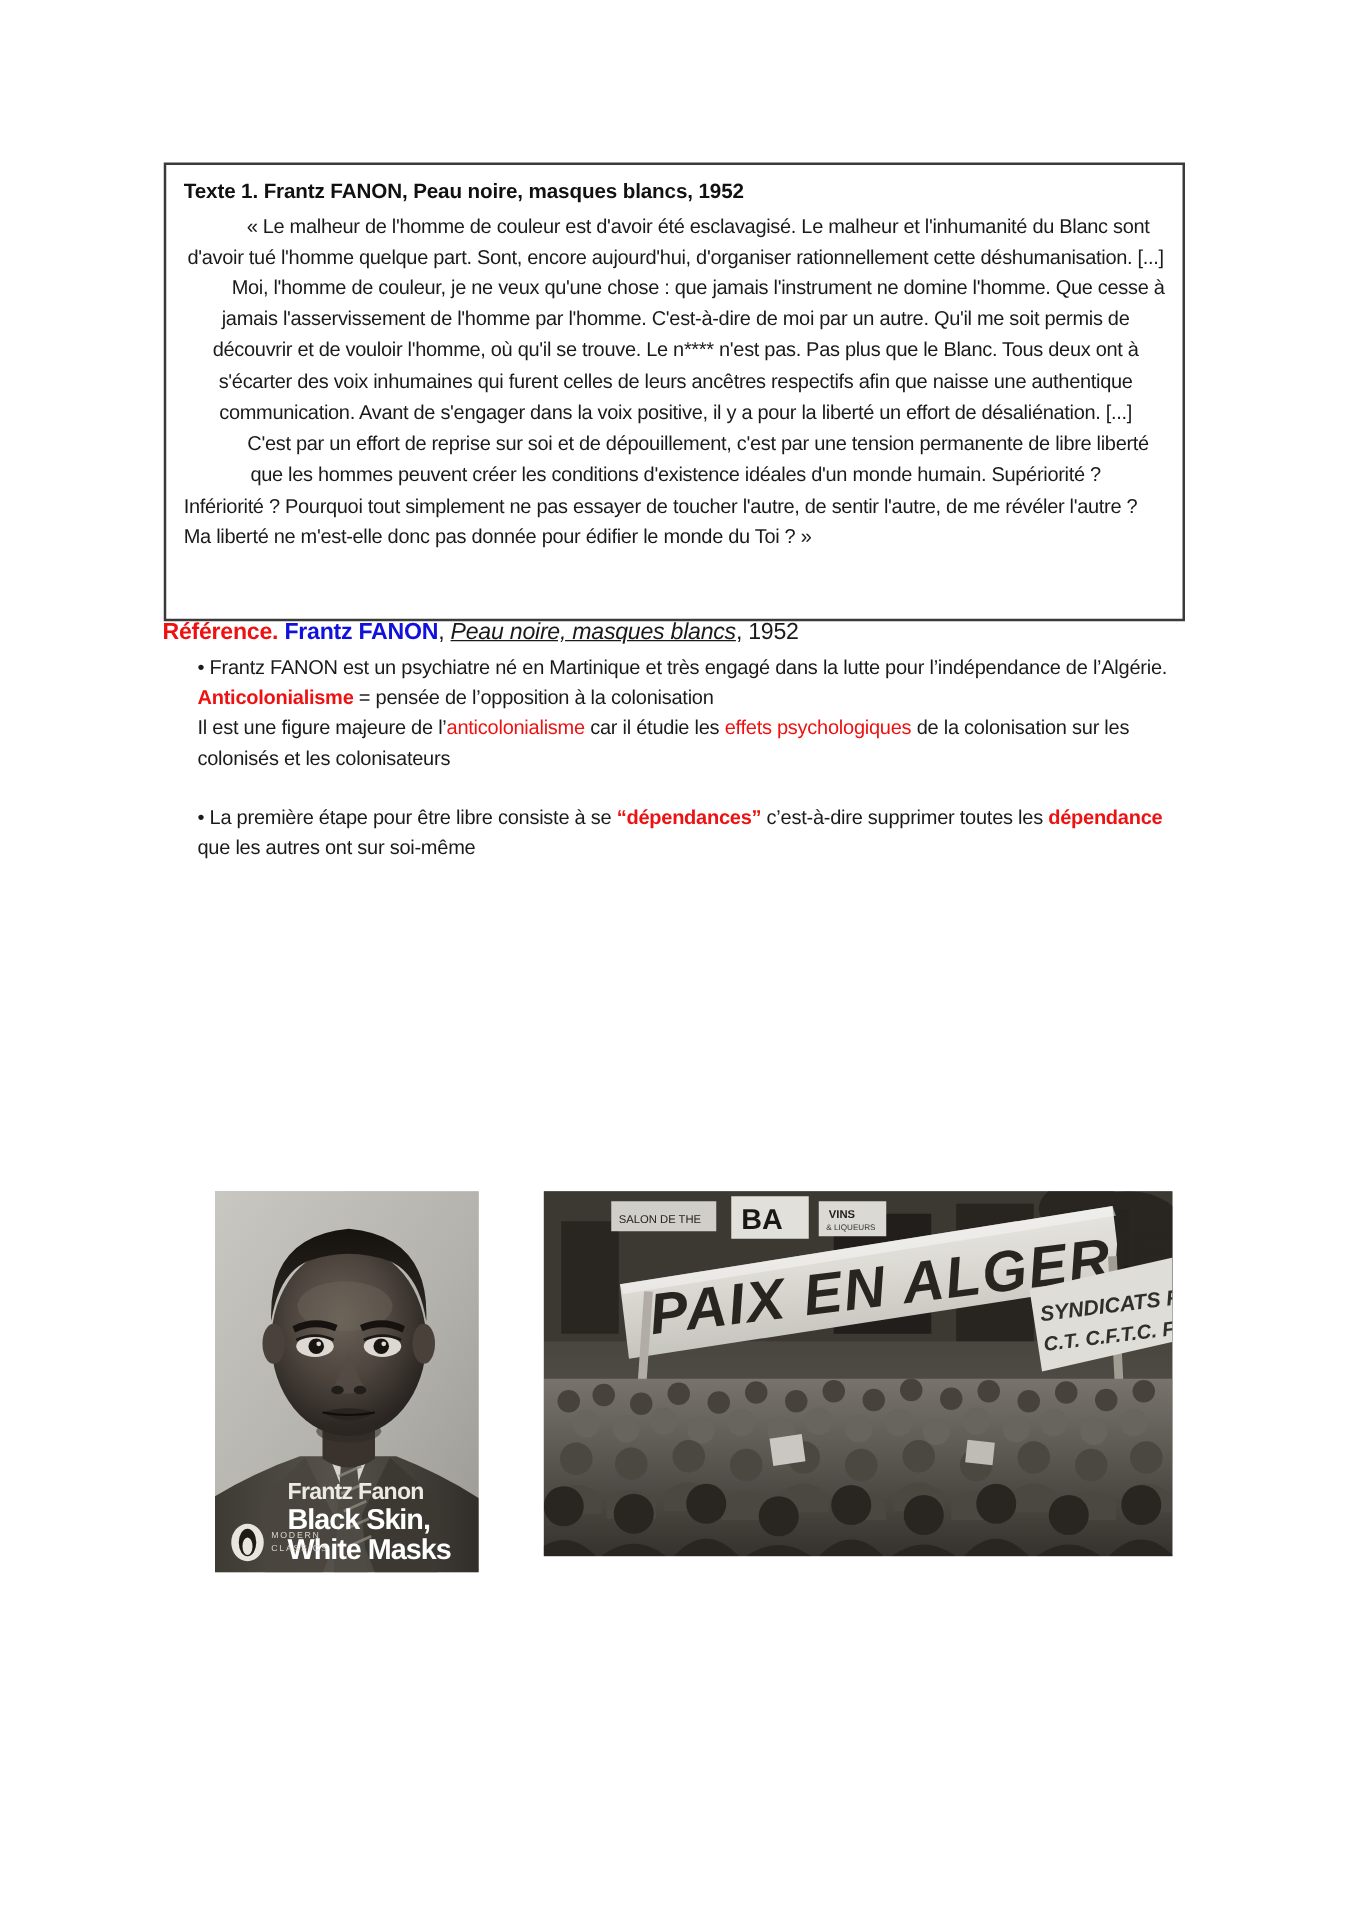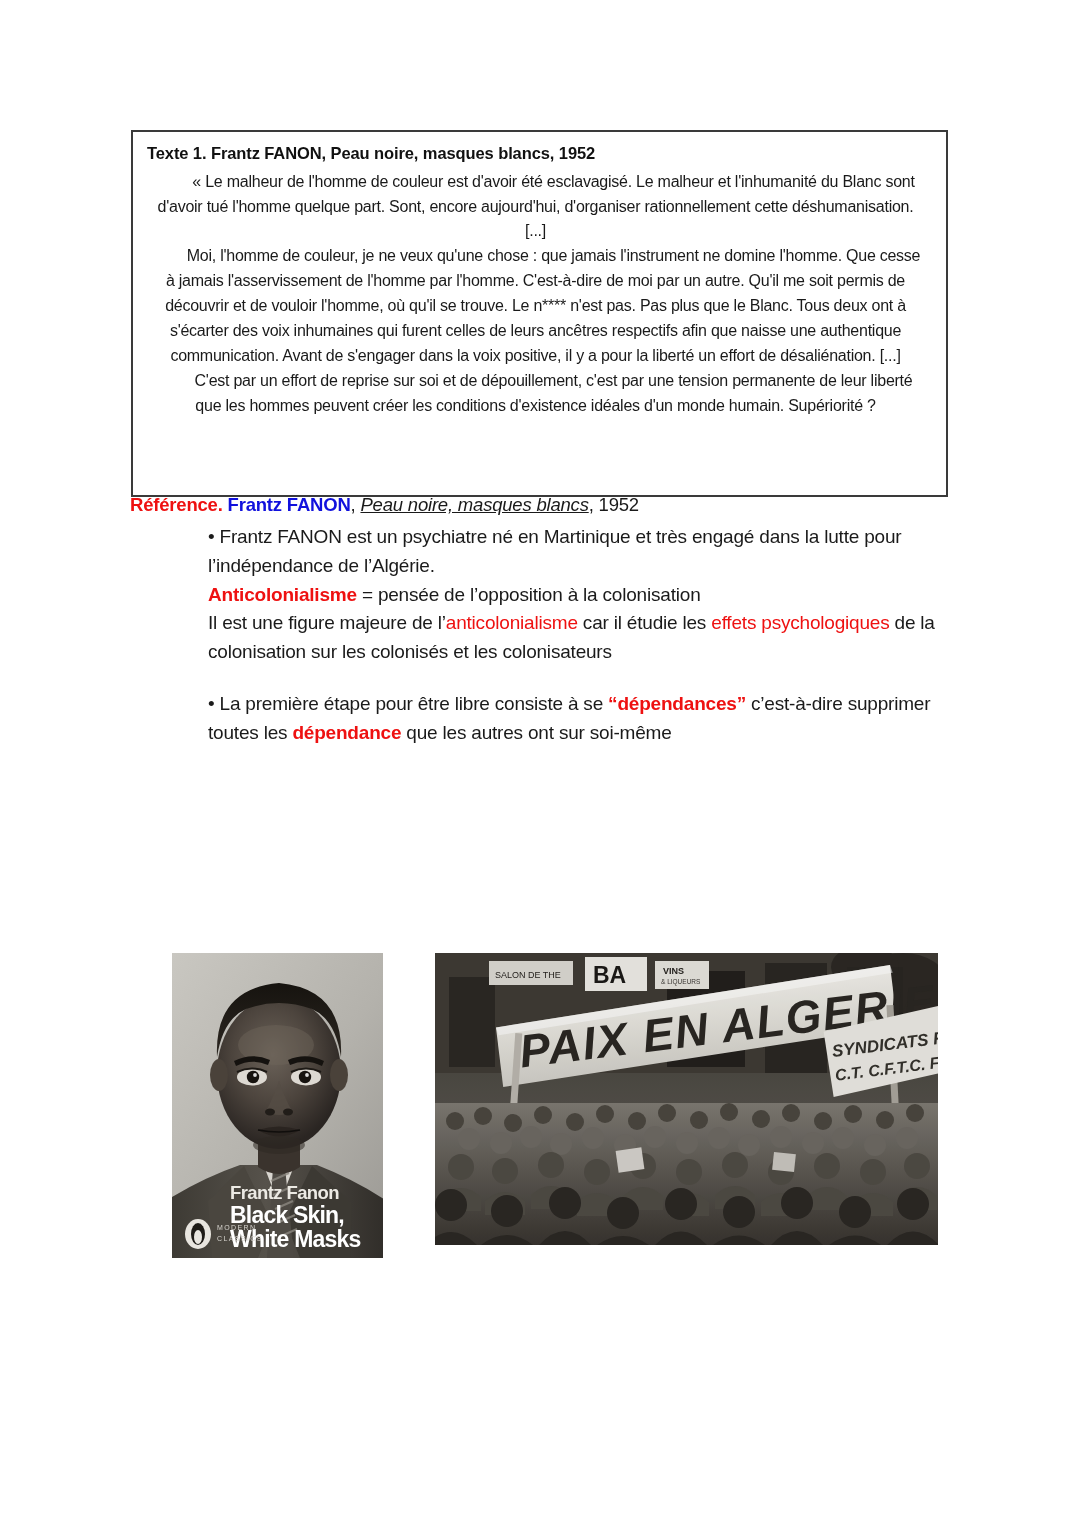--- a/index.html
+++ b/index.html
@@ -18,21 +18,21 @@
 
   
   .quote-box {
     position: absolute;
     left: 131px;
     top: 130px;
     width: 817px;
     height: 367px;
     border: 2px solid #3a3a3a;
     box-sizing: border-box;
-    padding: 11px 22px 0 14px;
+    padding: 11px 12px 0 14px;
     background: #ffffff;
   }
   .quote-title {
     font-family: "Liberation Sans", sans-serif;
     font-weight: bold;
     font-size: 16.5px;
     letter-spacing: -0.1px;
     color: #111111;
     margin: 0 0 6px 0;
     line-height: 1.25;
@@ -66,22 +66,22 @@
   .ref-blue { color: #1111dd; }
   .ref-title {
     font-style: italic;
     font-weight: normal;
     text-decoration: underline;
     color: #1a1a1a;
   }
   .ref-plain { font-weight: normal; color: #1a1a1a; }
 
   .note-block {
-    margin-left: 78px;
-    font-size: 19px;
+    margin-left: 28px;
+    font-size: 16px;
     line-height: 1.52;
     letter-spacing: -0.2px;
     color: #1a1a1a;
   }
   .note-block p { margin: 0; }
   .note-gap { height: 23px; }
 
   .hl-red       { color: #ee1111; }
   .hl-red-bold  { color: #ee1111; font-weight: bold; }
 
@@ -115,21 +115,22 @@
   }
   .fig-svg { display: block; width: 100%; height: 100%; }
 </style>
 </head>
 <body>
 
 <div class="quote-box">
   <p class="quote-title">Texte 1. Frantz FANON, Peau noire, masques blancs, 1952</p>
   <p class="quote-para indent">« Le malheur de l'homme de couleur est d'avoir été esclavagisé. Le malheur et l'inhumanité du Blanc sont d'avoir tué l'homme quelque part. Sont, encore aujourd'hui, d'organiser rationnellement cette déshumanisation. [...]</p>
   <p class="quote-para indent">Moi, l'homme de couleur, je ne veux qu'une chose : que jamais l'instrument ne domine l'homme. Que cesse à jamais l'asservissement de l'homme par l'homme. C'est-à-dire de moi par un autre. Qu'il me soit permis de découvrir et de vouloir l'homme, où qu'il se trouve. Le n**** n'est pas. Pas plus que le Blanc. Tous deux ont à s'écarter des voix inhumaines qui furent celles de leurs ancêtres respectifs afin que naisse une authentique communication. Avant de s'engager dans la voix positive, il y a pour la liberté un effort de désaliénation. [...]</p>
-  <p class="quote-para indent">C'est par un effort de reprise sur soi et de dépouillement, c'est par une tension permanente de leur liberté que les hommes peuvent créer les conditions d'existence idéales d'un monde humain. Supériorité ?</p>
+  <p class="quote-para indent">C'est par un effort de reprise sur soi et de dépouillement, c'est par une tension permanente de libre liberté que les hommes peuvent créer les conditions d'existence idéales d'un monde humain. Supériorité ?</p>
+  <p class="quote-para">Infériorité ? Pourquoi tout simplement ne pas essayer de toucher l'autre, de sentir l'autre, de me révéler l'autre ? Ma liberté ne m'est-elle donc pas donnée pour édifier le monde du Toi ? »</p>
 </div>
 
 <div class="notes">
 
   <p class="ref-line">
     <span class="ref-red">Référence.</span><span> </span><span class="ref-blue">Frantz FANON</span><span class="ref-plain">,</span><span> </span><span class="ref-title">Peau noire, masques blancs</span><span class="ref-plain">, 1952</span>
   </p>
 
   <div class="note-block">
     <p>• Frantz FANON est un psychiatre né en Martinique et très engagé dans la lutte pour l’indépendance de l’Algérie.</p>

